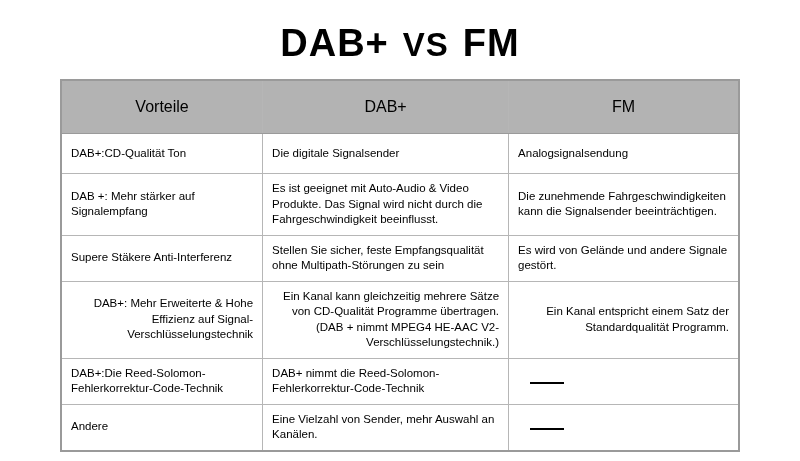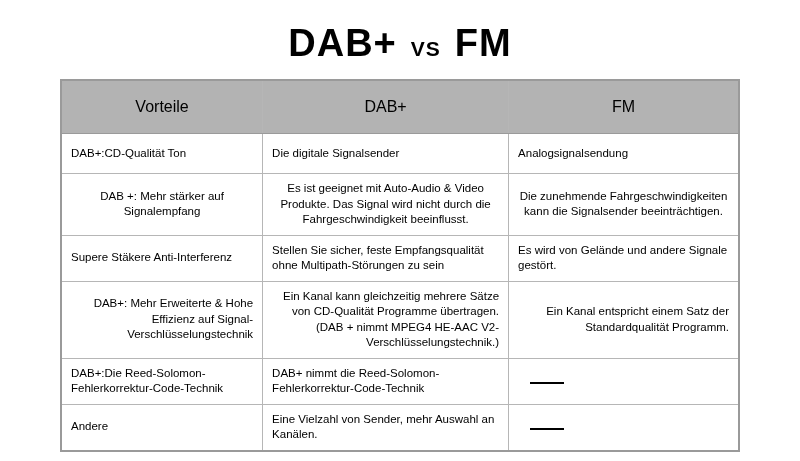--- a/index.html
+++ b/index.html
@@ -23,21 +23,21 @@
   .title {
     text-align: center;
     font-size: 38px;
     font-weight: bold;
     letter-spacing: 1px;
     padding-top: 22px;
     padding-bottom: 14px;
     color: #000;
   }
   .title .vs {
-    font-size: 21px;
+    font-size: 33px;
     padding: 0 14px;
   }
   .table-wrap {
     margin: 0 auto;
     width: 680px;
   }
   table.compare {
     width: 100%;
     border-collapse: collapse;
     border: 2px solid #9a9a9a;
@@ -79,21 +79,21 @@
     display: inline-block;
     border-bottom: 2px solid #000;
     width: 34px;
     height: 9px;
     margin-left: 12px;
   }
   .indent {
     padding-left: 8px;
   }
   .rh-1 { height: 40px; }
-  .rh-2 { height: 52px; text-align: center; }
+  .rh-2 { height: 52px; }
   .rh-3 { height: 46px; }
   .rh-4 { height: 64px; text-align: right; }
   .rh-5 { height: 42px; }
   .rh-6 { height: 42px; }
 </style>
 </head>
 <body>
 
 <div class="page">
 

